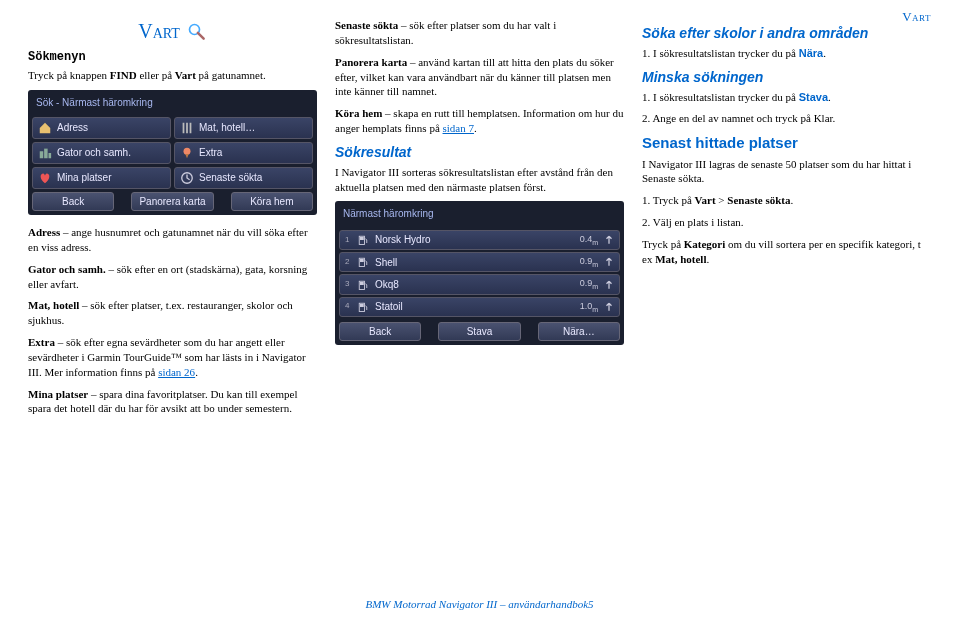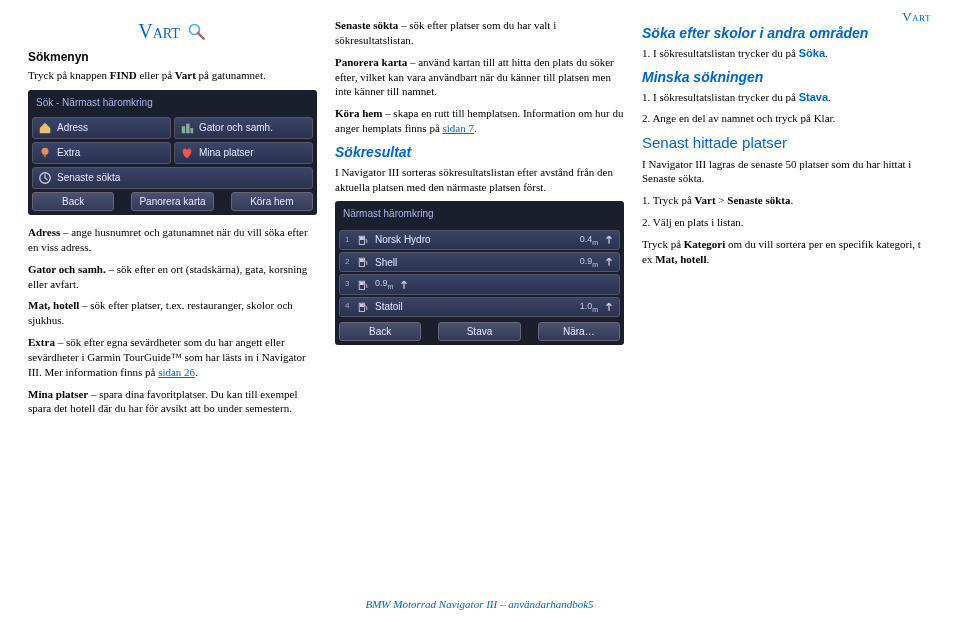--- a/index.html
+++ b/index.html
@@ -38,36 +38,36 @@
     vertical-align: middle;
   }
   .magnifier {
     display: inline-block;
     width: 20px; height: 20px;
     vertical-align: middle;
     margin-left: 4px;
   }
   .magnifier svg { width: 100%; height: 100%; }
   .subhead {
-    font-family: Liberation Sans, sans-serif;
+    font-family: Liberation Mono, monospace;
     font-weight: bold;
     font-size: 12px;
     margin: 4px 0 3px;
   }
   .subhead-blue {
     font-family: Arial, Helvetica, sans-serif;
     font-weight: bold;
     font-style: italic;
     color: #0066cc;
     font-size: 14px;
     margin: 6px 0 3px;
   }
   .subhead-blue-big {
     font-family: Arial, Helvetica, sans-serif;
-    font-weight: normal;
+    font-weight: bold;
     color: #0066cc;
     font-size: 15px;
     margin: 6px 0 3px;
   }
   .blue-bold { color: #0066cc; font-weight: bold; font-family: Arial, Helvetica, sans-serif; }
   .link { color: #0066cc; text-decoration: underline; }
   .ui-screenshot {
     background: #1a1f2e;
     border-radius: 3px;
     padding: 4px;
@@ -167,20 +167,28 @@
       <div class="ui-title">Sök - Närmast häromkring</div>
       <div class="ui-grid">
         <div class="ui-btn">
           <span class="icon"><svg viewBox="0 0 16 16">
                 <path fill="#e8c070" d="M2 8 L8 2 L14 8 L14 14 L2 14 Z"></path>
               </svg></span>
           <span>Adress</span>
         </div>
         <div class="ui-btn">
           <span class="icon"><svg viewBox="0 0 16 16">
+                <rect x="3" y="2" width="2" height="12" fill="#bbb"></rect>
+                <rect x="7" y="2" width="2" height="12" fill="#bbb"></rect>
+                <rect x="11" y="2" width="2" height="12" fill="#bbb"></rect>
+              </svg></span>
+          <span>Mat, hotell…</span>
+        </div>
+        <div class="ui-btn">
+          <span class="icon"><svg viewBox="0 0 16 16">
                 <rect x="2" y="6" width="4" height="8" fill="#8a9"></rect>
                 <rect x="7" y="3" width="4" height="11" fill="#8a9"></rect>
                 <rect x="12" y="8" width="3" height="6" fill="#8a9"></rect>
               </svg></span>
           <span>Gator och samh.</span>
         </div>
         <div class="ui-btn">
           <span class="icon"><svg viewBox="0 0 16 16">
                 <circle cx="8" cy="6" r="4" fill="#e86"></circle>
                 <path d="M6 9 L10 9 L8 14 Z" fill="#b74"></path>
@@ -252,20 +260,21 @@
                 <path d="M8 2 L8 14 M8 2 L4 6 M8 2 L12 6" stroke="#ccd" stroke-width="2" fill="none"></path>
               </svg></span>
           </div>
           <div class="result-row">
             <span class="result-idx">3</span>
             <span style="width:12px;height:12px;"><svg viewBox="0 0 16 16">
                 <rect x="3" y="3" width="7" height="11" fill="none" stroke="#ccd" stroke-width="1.2"></rect>
                 <rect x="4" y="4" width="5" height="4" fill="#ccd"></rect>
                 <path d="M11 6 L13 8 L13 12" stroke="#ccd" fill="none" stroke-width="1.2"></path>
               </svg></span>
+            <span class="result-name">Okq8</span>
             <span class="result-dist">0.9<sub>m</sub></span>
             <span class="result-arrow"><svg viewBox="0 0 16 16">
                 <path d="M8 2 L8 14 M8 2 L4 6 M8 2 L12 6" stroke="#ccd" stroke-width="2" fill="none"></path>
               </svg></span>
           </div>
           <div class="result-row">
             <span class="result-idx">4</span>
             <span style="width:12px;height:12px;"><svg viewBox="0 0 16 16">
                 <rect x="3" y="3" width="7" height="11" fill="none" stroke="#ccd" stroke-width="1.2"></rect>
                 <rect x="4" y="4" width="5" height="4" fill="#ccd"></rect>
@@ -281,21 +290,21 @@
       <div class="ui-bottom">
         <div class="ui-bottom-btn">Back</div>
         <div class="ui-bottom-btn">Stava</div>
         <div class="ui-bottom-btn">Nära…</div>
       </div>
     </div>
   </div>
 
   <div class="col">
     <div class="subhead-blue">Söka efter skolor i andra områden</div>
-    <p><span>1.  I sökresultatslistan trycker du på </span><span class="blue-bold">Söka</span><span>.</span></p>
+    <p><span>1.  I sökresultatslistan trycker du på </span><span class="blue-bold">Nära</span><span>.</span></p>
 
     <div class="subhead-blue">Minska sökningen</div>
     <p><span>1.  I sökresultatslistan trycker du på </span><span class="blue-bold">Stava</span><span>.</span></p>
     <p>2.  Ange en del av namnet och tryck på Klar.</p>
 
     <div class="subhead-blue-big">Senast hittade platser</div>
     <p>I Navigator III lagras de senaste 50 platser som du har hittat i Senaste sökta.</p>
     <p><span>1.  Tryck på </span><b>Vart</b><span> &gt; </span><b>Senaste sökta</b><span>.</span></p>
     <p>2.  Välj en plats i listan.</p>
     <p><span>Tryck på </span><b>Kategori</b><span> om du vill sortera per en specifik kategori, t ex </span><b>Mat, hotell</b><span>.</span></p>

